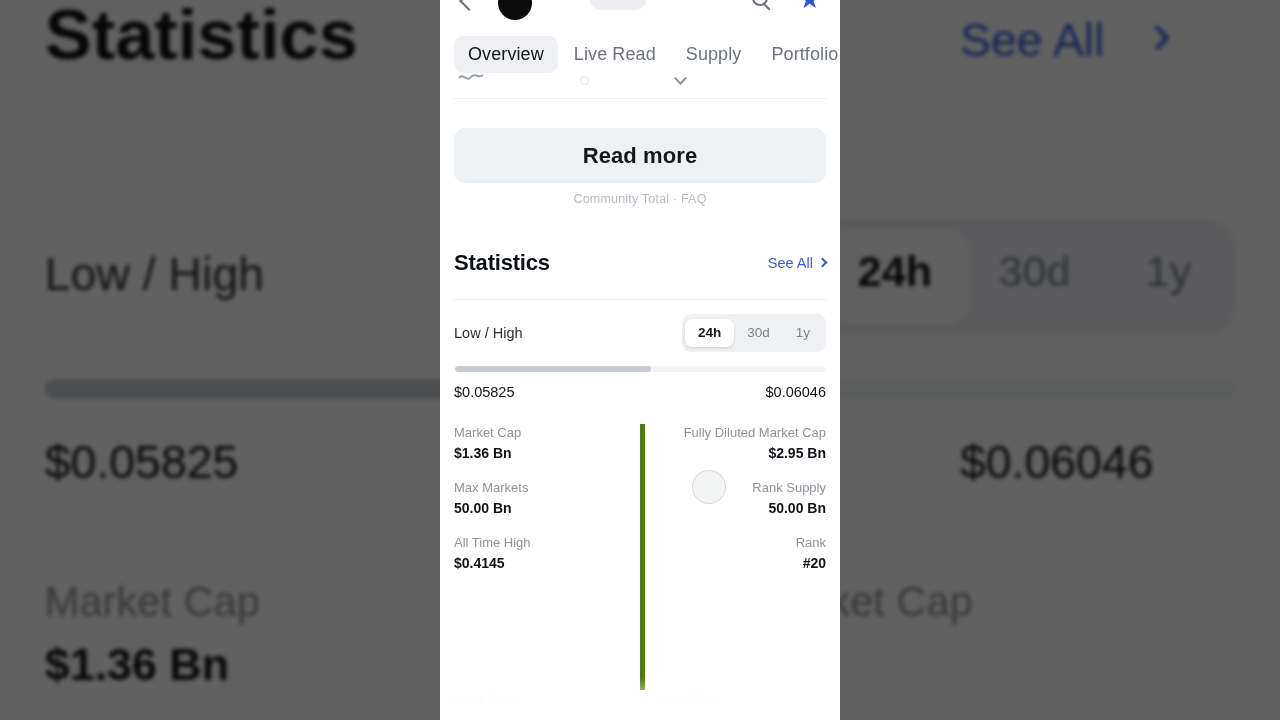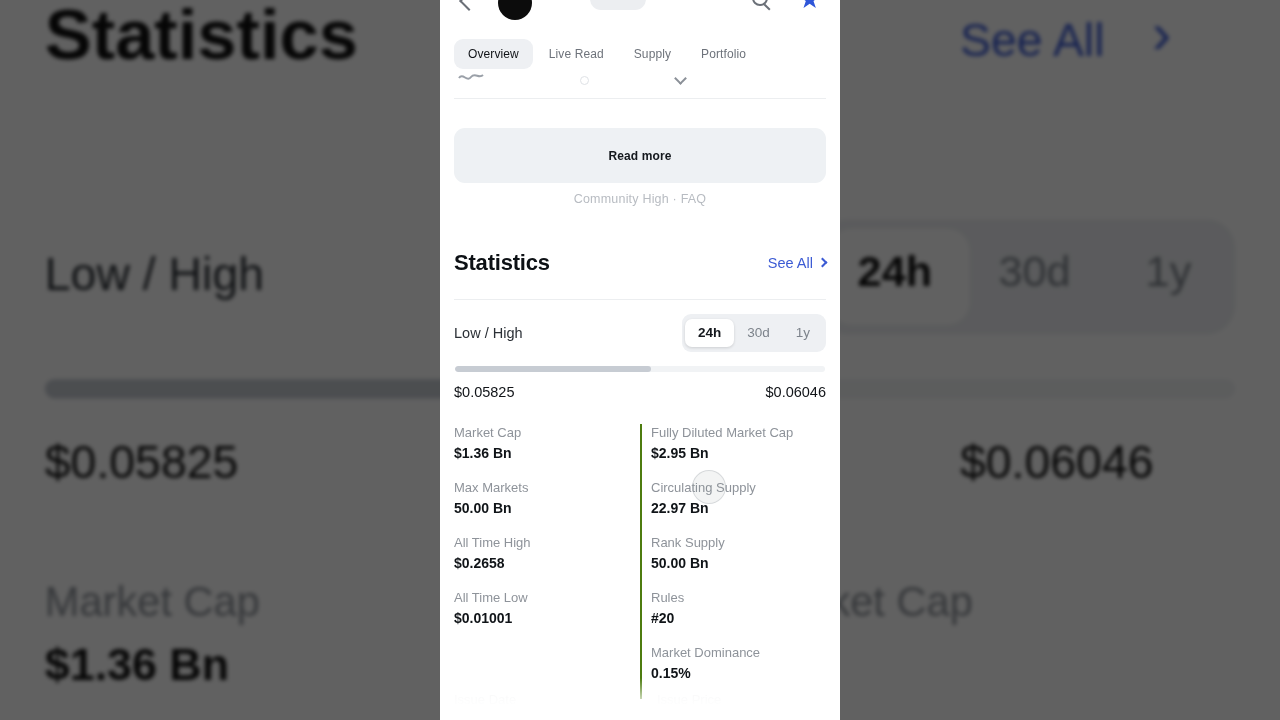--- a/index.html
+++ b/index.html
@@ -49,41 +49,41 @@
   .ico-search { position:absolute; left:312px; top:-10px; width:16px; height:16px;
     border:2px solid #6b7078; border-radius:50%; }
   .ico-search::after { content:""; position:absolute; right:-5px; bottom:-4px;
     width:8px; height:2px; background:#6b7078; transform:rotate(45deg); }
   .ico-star { position:absolute; left:358px; top:-14px; width:26px; height:26px;
     color:#2f56d9; font-size:26px; line-height:26px; }
 
   
   .tabs { position:absolute; left:0; top:32px; width:400px; height:44px;
     display:flex; align-items:center; padding-left:14px; gap:2px; }
-  .tab { font-size:12px; color:#6e737b; padding:8px 14px; border-radius:9px;
+  .tab { font-size:18px; color:#6e737b; padding:8px 14px; border-radius:9px;
     white-space:nowrap; letter-spacing:0.1px; }
   .tab.active { background:#eef0f3; color:#111418; font-weight:500; }
 
   
   .cut-row { position:absolute; left:0; top:74px; width:400px; height:24px; }
   .cut-spark { position:absolute; left:18px; top:-4px; width:26px; height:14px; }
   .cut-dot { position:absolute; left:140px; top:2px; width:9px; height:9px;
     border:1.5px solid #dfe2e6; border-radius:50%; }
   .cut-chev { position:absolute; left:236px; top:0px; width:9px; height:9px;
     border-right:2px solid #8b9098; border-bottom:2px solid #8b9098;
     transform:rotate(45deg); }
   .hr-top { position:absolute; left:14px; top:98px; width:372px; height:1px;
     background:#eceef0; }
 
   
   .readmore {
     position:absolute; left:14px; top:128px; width:372px; height:55px;
     background:#eef1f4; border-radius:11px;
     display:flex; align-items:center; justify-content:center;
-    font-size:12px; font-weight:600; color:#14181d; letter-spacing:0.1px;
+    font-size:22px; font-weight:600; color:#14181d; letter-spacing:0.1px;
   }
   .commrules {
     position:absolute; left:0; top:192px; width:400px; text-align:center;
     font-size:12.5px; color:#b8bcc2; letter-spacing:0.2px;
   }
 
   
   .stats-head { position:absolute; left:14px; top:246px; width:372px; height:34px;
     display:flex; align-items:center; justify-content:space-between; }
   .stats-title { font-size:22px; font-weight:700; color:#0d1115; letter-spacing:-0.2px; }
@@ -110,21 +110,21 @@
     background:#f1f3f5; border-radius:3px; overflow:hidden; z-index:6; }
   .pbar-fill { height:100%; background:#c7ccd3; border-radius:3px; }
   .prices { position:absolute; left:14px; top:384px; width:372px;
     display:flex; justify-content:space-between;
     font-size:14.5px; color:#111418; }
 
   
   .grid { position:absolute; left:14px; top:424px; width:372px; height:266px;
     display:grid; grid-template-columns:1fr 1fr; }
   .gcol { display:flex; flex-direction:column; }
-  .gcol.right { padding-left:9px; border-left:2px solid #4d7c0f; }
+  .gcol.right { padding-left:9px; border-left:5px solid #4d7c0f;text-align:right; }
   .cell { height:55px; }
   .cell .k { font-size:13px; color:#8e939a; line-height:17px; }
   .cell .v { font-size:14px; color:#101418; font-weight:600; line-height:19px;
     margin-top:3px; }
 
   
   .faint { position:absolute; left:14px; top:692px; width:372px; height:14px;
     display:grid; grid-template-columns:1fr 1fr; opacity:0.10; }
   .faint .k { font-size:13px; color:#8e939a; }
   .faint .right { padding-left:17px; }
@@ -194,21 +194,21 @@
     <div class="cut-row">
       <svg class="cut-spark" viewBox="0 0 26 14">
         <path d="M1 8 C5 2, 9 13, 13 7 C17 2, 21 9, 25 5" fill="none" stroke="#9aa0a8" stroke-width="2"></path>
       </svg>
       <span class="cut-dot"></span>
       <span class="cut-chev"></span>
     </div>
     <div class="hr-top"></div>
 
     <div class="readmore">Read more</div>
-    <div class="commrules">Community High · FAQ</div>
+    <div class="commrules">Community Total · FAQ</div>
 
     <div class="stats-head">
       <div class="stats-title">Statistics</div>
       <div class="seeall">
         <span>See All</span>
         <span class="chev"></span>
       </div>
     </div>
     <div class="hr-stats"></div>
 
@@ -231,47 +231,35 @@
         <div class="cell">
           <div class="k">Market Cap</div>
           <div class="v">$1.36 Bn</div>
         </div>
         <div class="cell">
           <div class="k">Max Markets</div>
           <div class="v">50.00 Bn</div>
         </div>
         <div class="cell">
           <div class="k">All Time High</div>
-          <div class="v">$0.2658</div>
-        </div>
-        <div class="cell">
-          <div class="k">All Time Low</div>
-          <div class="v">$0.01001</div>
+          <div class="v">$0.4145</div>
         </div>
       </div>
       <div class="gcol right">
         <div class="cell">
           <div class="k">Fully Diluted Market Cap</div>
           <div class="v">$2.95 Bn</div>
         </div>
         <div class="cell">
-          <div class="k">Circulating Supply</div>
-          <div class="v">22.97 Bn</div>
-        </div>
-        <div class="cell">
           <div class="k">Rank Supply</div>
           <div class="v">50.00 Bn</div>
         </div>
         <div class="cell">
-          <div class="k">Rules</div>
+          <div class="k">Rank</div>
           <div class="v">#20</div>
-        </div>
-        <div class="cell">
-          <div class="k">Market Dominance</div>
-          <div class="v">0.15%</div>
         </div>
       </div>
     </div>
 
     <div class="faint">
       <div class="k">Issue Date</div>
       <div class="k right">Issue Price</div>
     </div>
     <div class="hr-bot-l"></div>
     <div class="hr-bot-r"></div>

